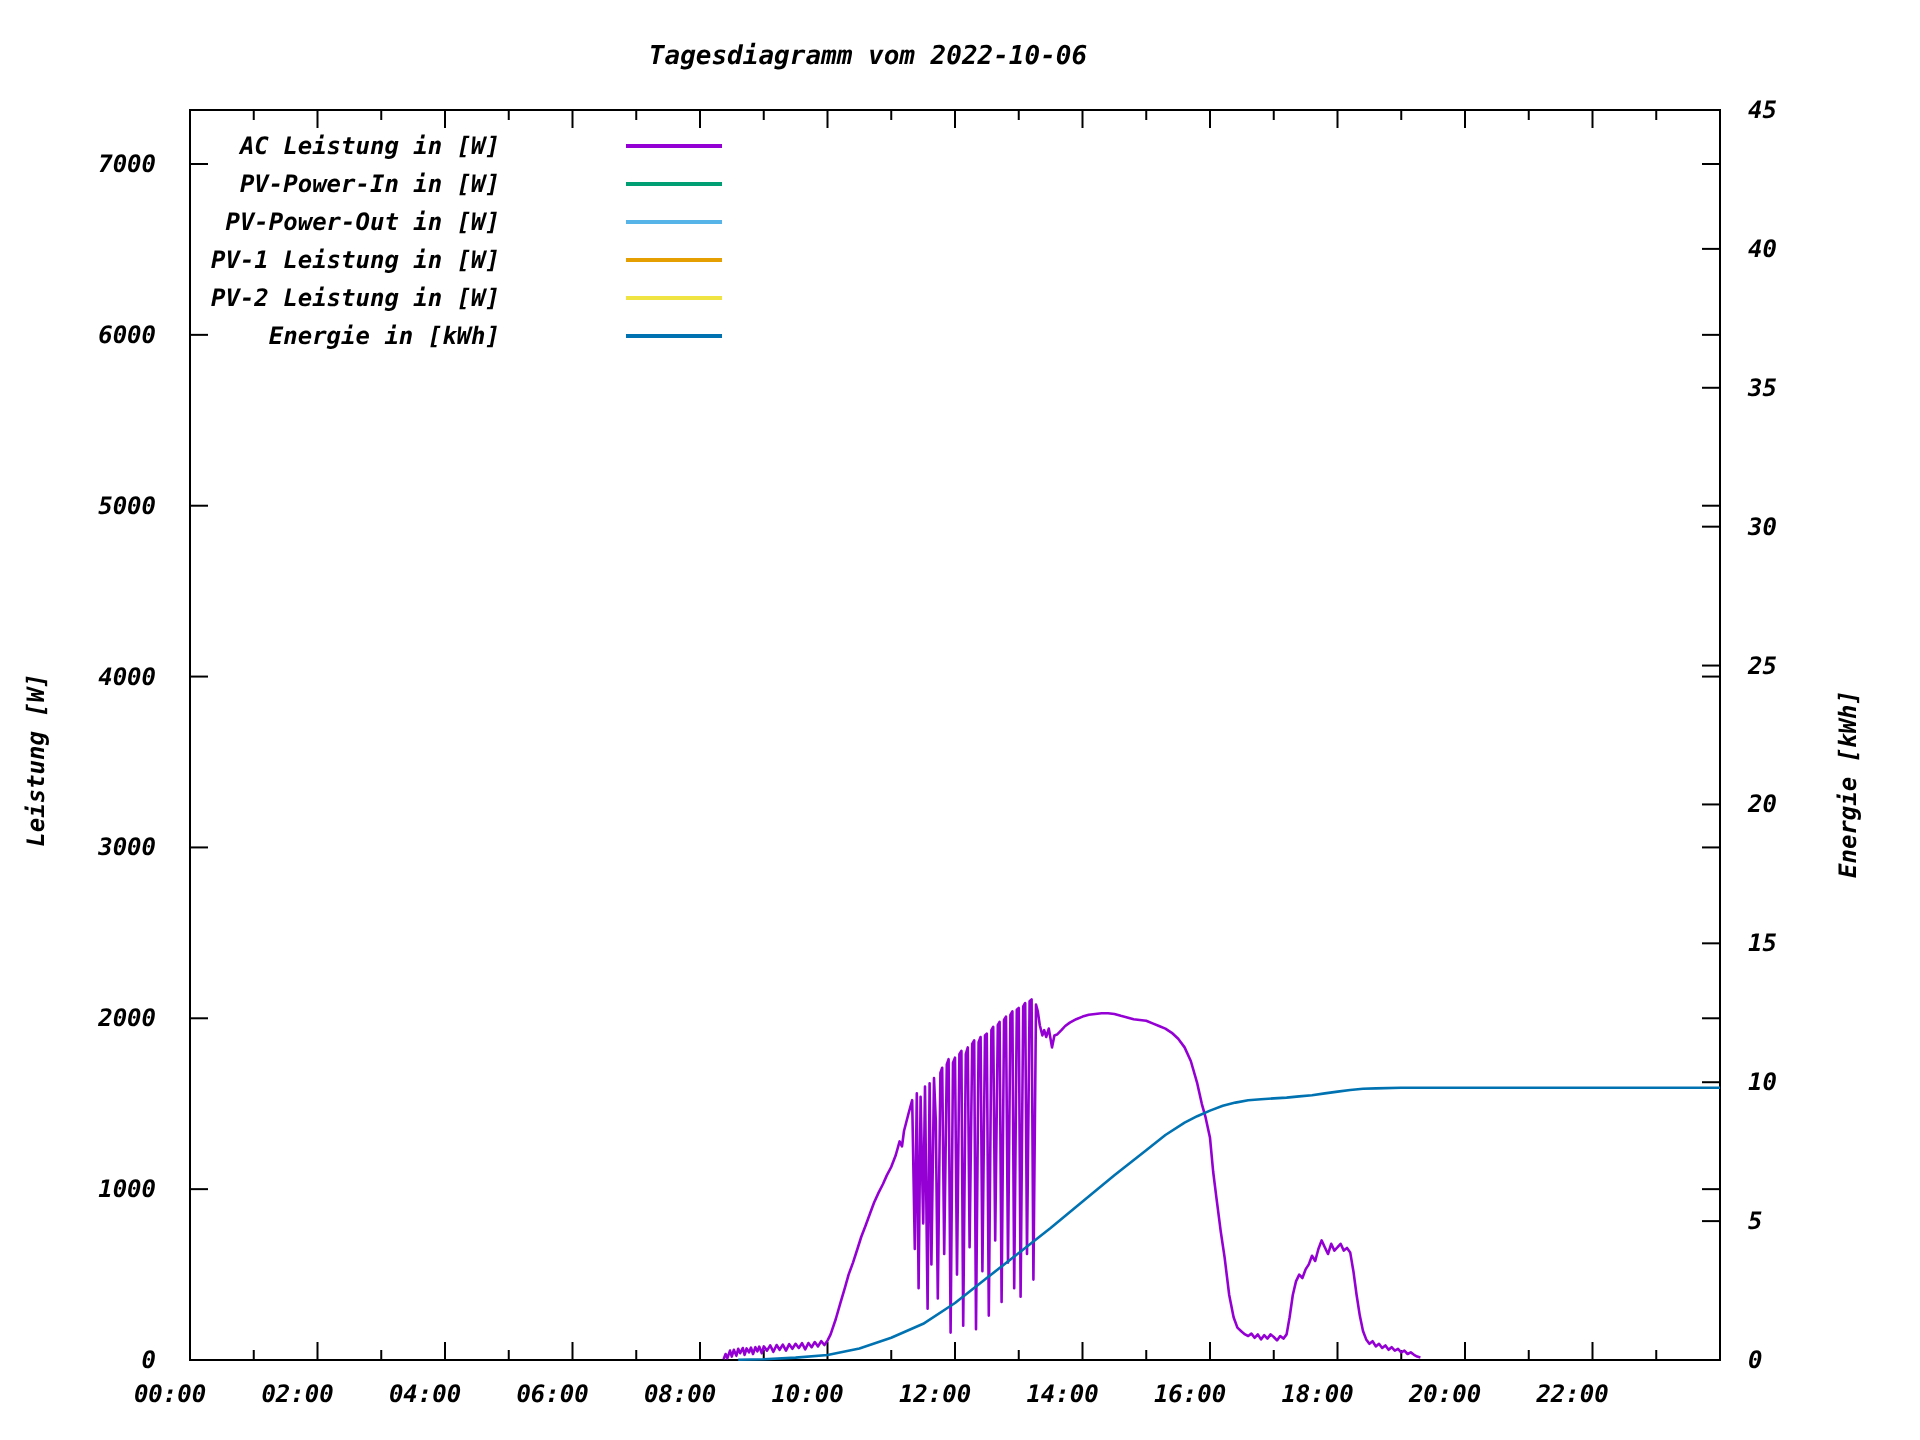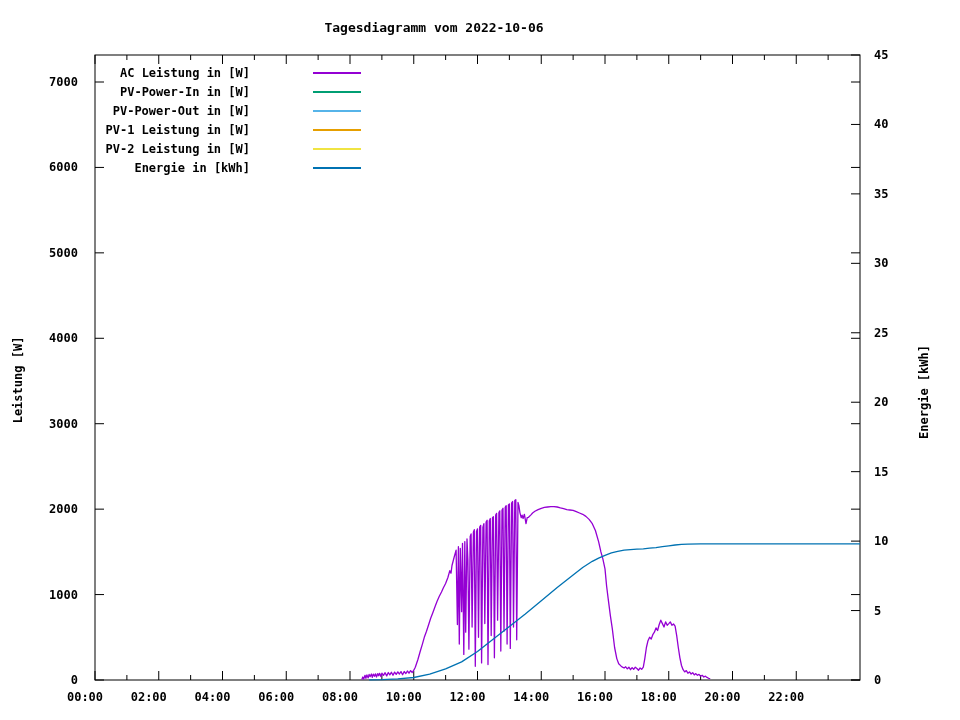--- a/index.html
+++ b/index.html
@@ -1,17 +1,17 @@
 <!DOCTYPE html>
 <html><head>
 <meta charset="utf-8">
 <style>
   html,body{margin:0;padding:0;background:#ffffff;}
   #screen{position:relative;width:960px;height:720px;background:#ffffff;overflow:hidden;
-          font-family:"DejaVu Sans Mono","Liberation Mono",monospace;}
+          font-family:"DejaVu Sans Mono","Liberation Mono",monospace;font-style:italic;}
   svg text{font-family:"DejaVu Sans Mono","Liberation Mono",monospace;font-weight:bold;fill:#000;}
   text.title{font-size:13px;}
   text.tick{font-size:12px;}
   text.axlab{font-size:12px;}
   text.legend{font-size:12px;}
 </style>
 </head>
 <body>
 
 <div id="screen">

